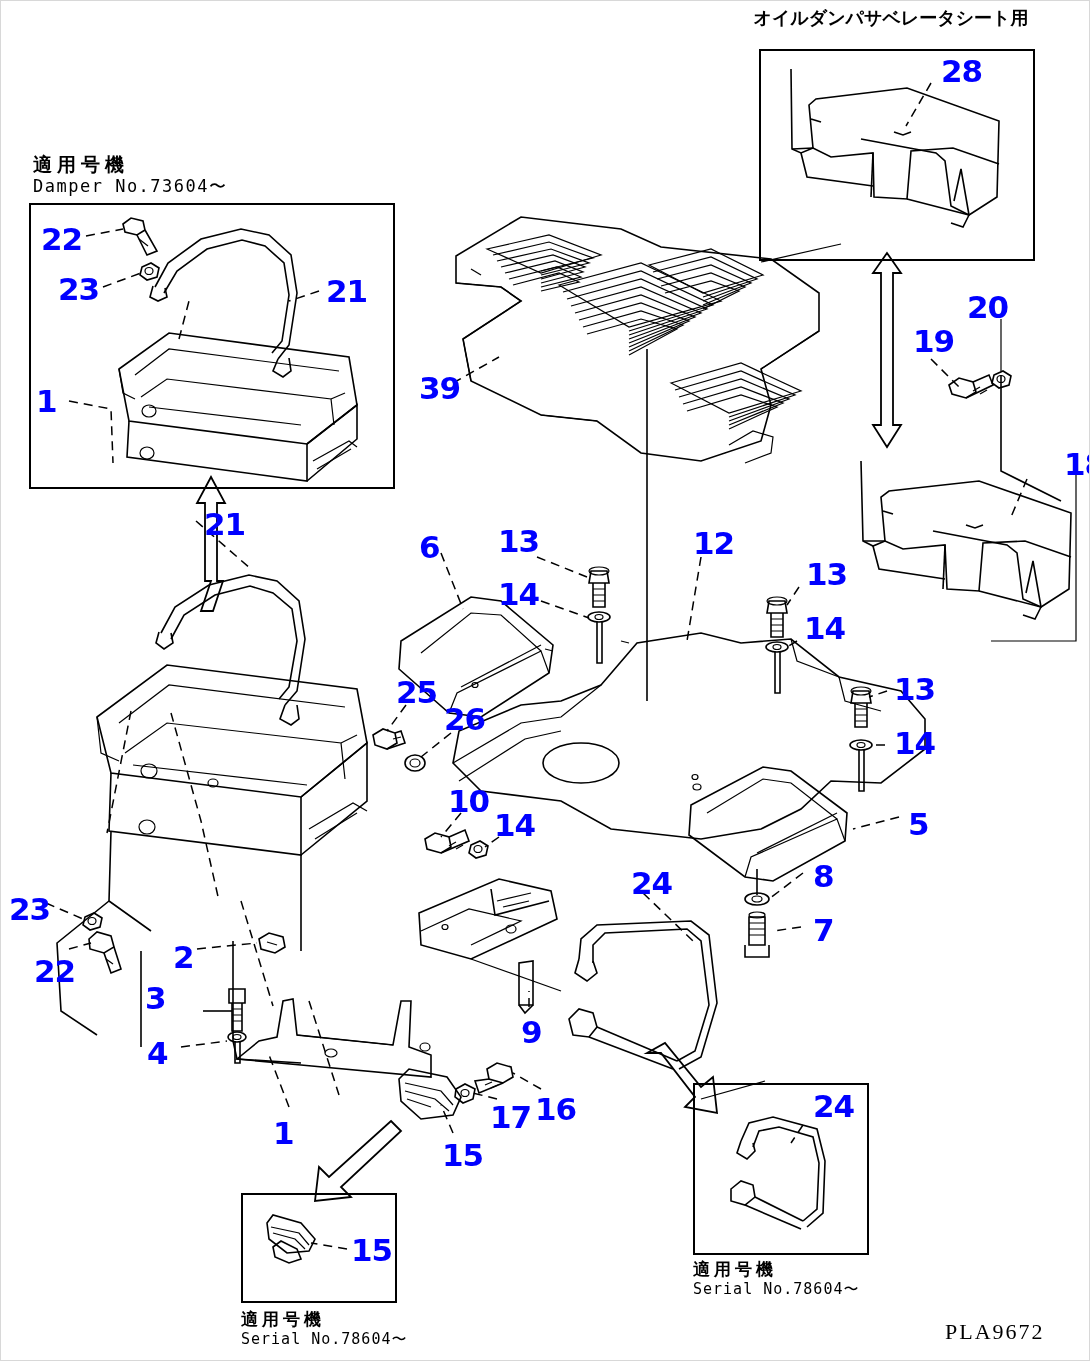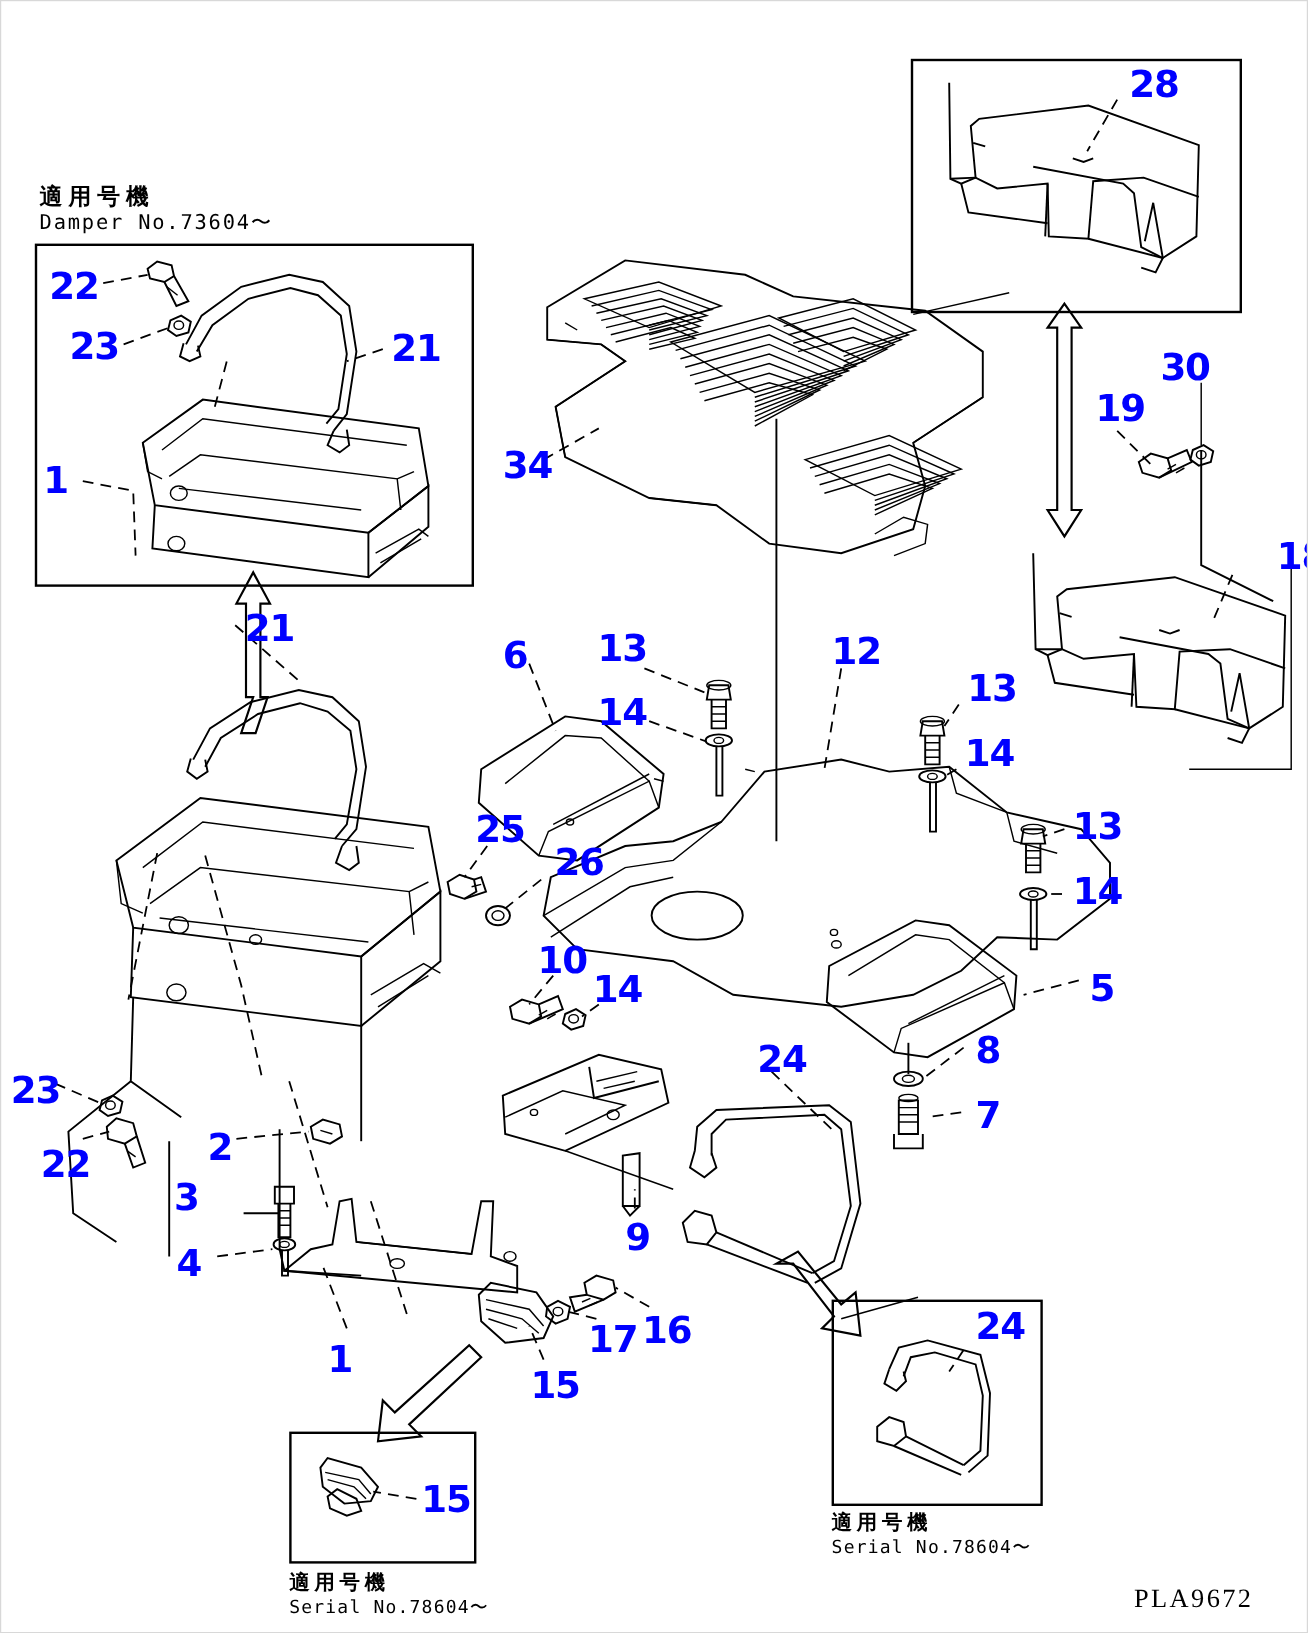--- a/index.html
+++ b/index.html
@@ -460,55 +460,56 @@
   <div class="inset" style="left:758px;top:48px;width:276px;height:212px;"></div>
   <div class="inset" style="left:240px;top:1192px;width:156px;height:110px;"></div>
   <div class="inset" style="left:692px;top:1082px;width:176px;height:172px;"></div>
 
   <div class="cap" style="left:32px;top:152px;">
     <span class="jp">適用号機</span>
     <span class="sn">Damper No.73604〜</span>
   </div>
 
   <div class="cap top-right" style="left:690px;top:6px;width:400px;">
+    <span class="jp">オイルダンパサベレータシート用</span>
   </div>
 
   <div class="cap small" style="left:240px;top:1308px;">
     <span class="jp">適用号機</span>
     <span class="sn">Serial No.78604〜</span>
   </div>
 
   <div class="cap small" style="left:692px;top:1258px;">
     <span class="jp">適用号機</span>
     <span class="sn">Serial No.78604〜</span>
   </div>
 
   <div class="dwgcode" style="left:944px;top:1318px;">PLA9672</div>
 
   <div id="callout-layer">
       <div class="num" style="left: 40px; top: 223px; color: rgb(0, 0, 255);">22</div>
       <div class="num" style="left: 57px; top: 273px; color: rgb(0, 0, 255);">23</div>
       <div class="num" style="left: 325px; top: 275px; color: rgb(0, 0, 255);">21</div>
       <div class="num" style="left: 35px; top: 385px; color: rgb(0, 0, 255);">1</div>
       <div class="num" style="left: 940px; top: 55px; color: rgb(0, 0, 255);">28</div>
-      <div class="num" style="left: 418px; top: 372px; color: rgb(0, 0, 255);">34</div>
-      <div class="num" style="left: 966px; top: 291px; color: rgb(0, 0, 255);">30</div>
+      <div class="num" style="left: 418px; top: 372px; color: rgb(0, 0, 255);">39</div>
+      <div class="num" style="left: 966px; top: 291px; color: rgb(0, 0, 255);">20</div>
       <div class="num" style="left: 912px; top: 325px; color: rgb(0, 0, 255);">19</div>
       <div class="num" style="left: 1063px; top: 448px; color: rgb(0, 0, 255);">18</div>
       <div class="num" style="left: 203px; top: 508px; color: rgb(0, 0, 255);">21</div>
       <div class="num" style="left: 418px; top: 531px; color: rgb(0, 0, 255);">6</div>
       <div class="num" style="left: 497px; top: 525px; color: rgb(0, 0, 255);">13</div>
       <div class="num" style="left: 497px; top: 578px; color: rgb(0, 0, 255);">14</div>
       <div class="num" style="left: 692px; top: 527px; color: rgb(0, 0, 255);">12</div>
       <div class="num" style="left: 805px; top: 558px; color: rgb(0, 0, 255);">13</div>
       <div class="num" style="left: 803px; top: 612px; color: rgb(0, 0, 255);">14</div>
       <div class="num" style="left: 893px; top: 673px; color: rgb(0, 0, 255);">13</div>
       <div class="num" style="left: 893px; top: 727px; color: rgb(0, 0, 255);">14</div>
       <div class="num" style="left: 395px; top: 676px; color: rgb(0, 0, 255);">25</div>
-      <div class="num" style="left: 461px; top: 703px; color: rgb(0, 0, 255);">26</div>
+      <div class="num" style="left: 443px; top: 703px; color: rgb(0, 0, 255);">26</div>
       <div class="num" style="left: 447px; top: 785px; color: rgb(0, 0, 255);">10</div>
       <div class="num" style="left: 493px; top: 809px; color: rgb(0, 0, 255);">14</div>
       <div class="num" style="left: 907px; top: 808px; color: rgb(0, 0, 255);">5</div>
       <div class="num" style="left: 812px; top: 860px; color: rgb(0, 0, 255);">8</div>
       <div class="num" style="left: 812px; top: 914px; color: rgb(0, 0, 255);">7</div>
       <div class="num" style="left: 8px; top: 893px; color: rgb(0, 0, 255);">23</div>
       <div class="num" style="left: 33px; top: 955px; color: rgb(0, 0, 255);">22</div>
       <div class="num" style="left: 172px; top: 941px; color: rgb(0, 0, 255);">2</div>
       <div class="num" style="left: 144px; top: 982px; color: rgb(0, 0, 255);">3</div>
       <div class="num" style="left: 146px; top: 1037px; color: rgb(0, 0, 255);">4</div>

